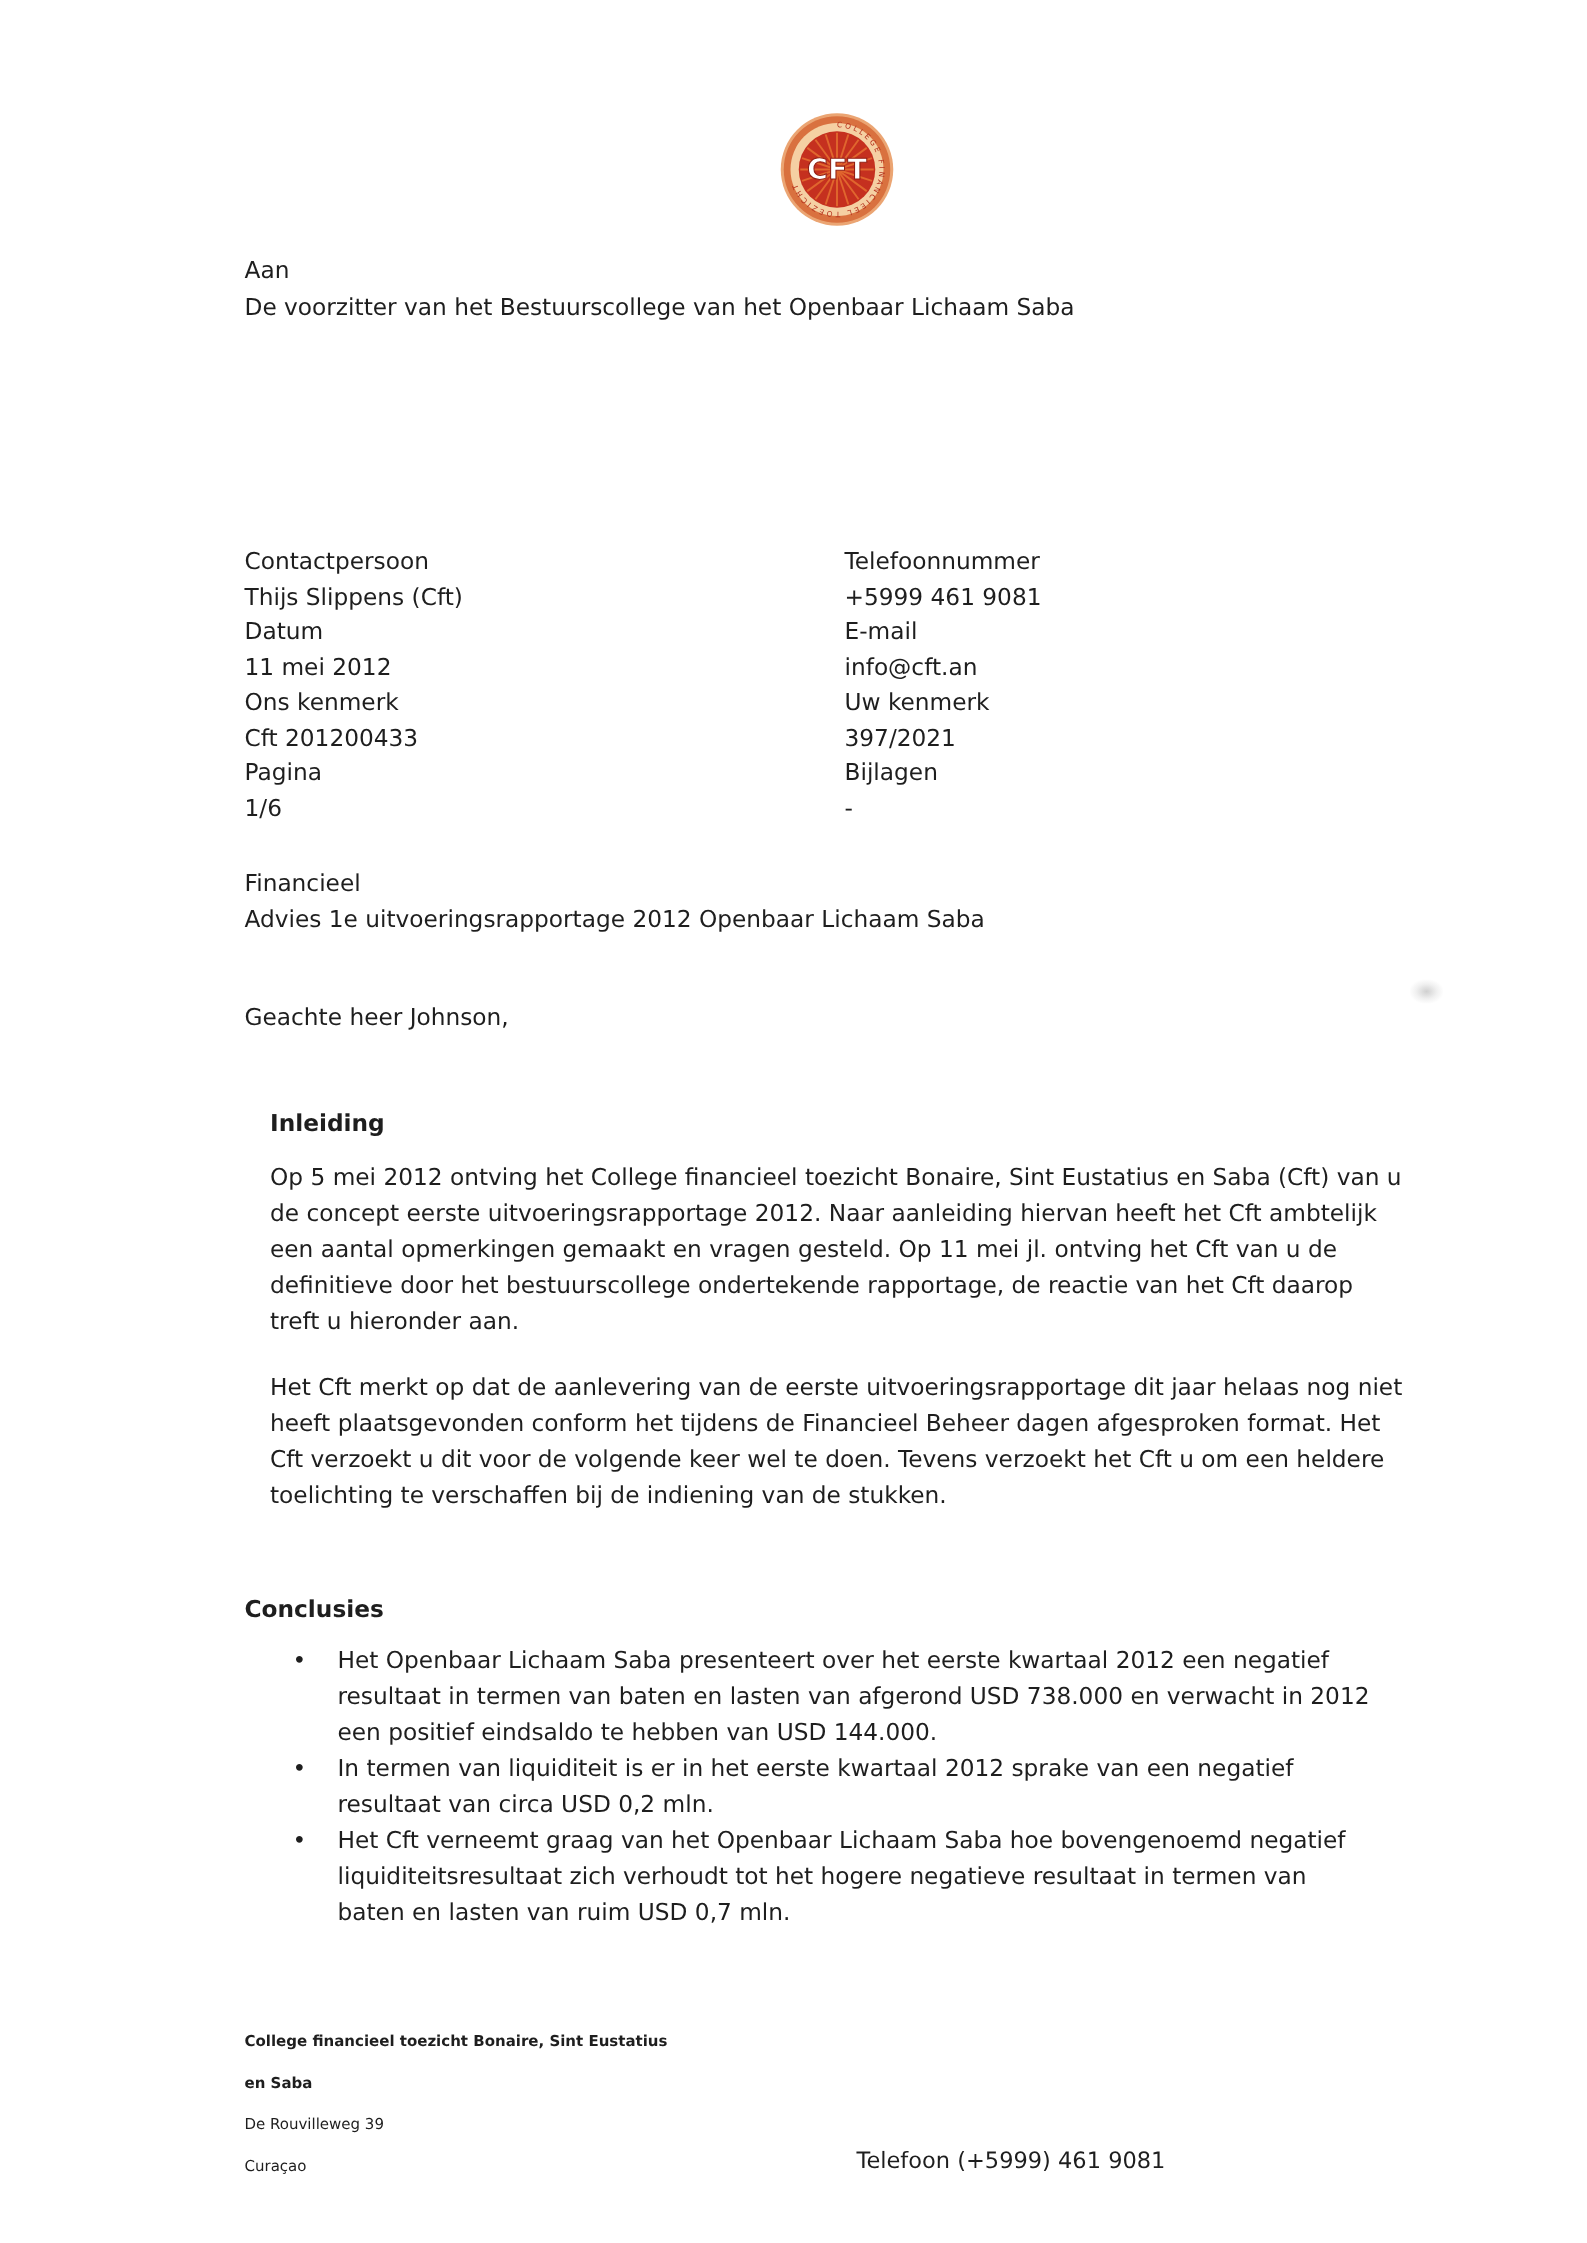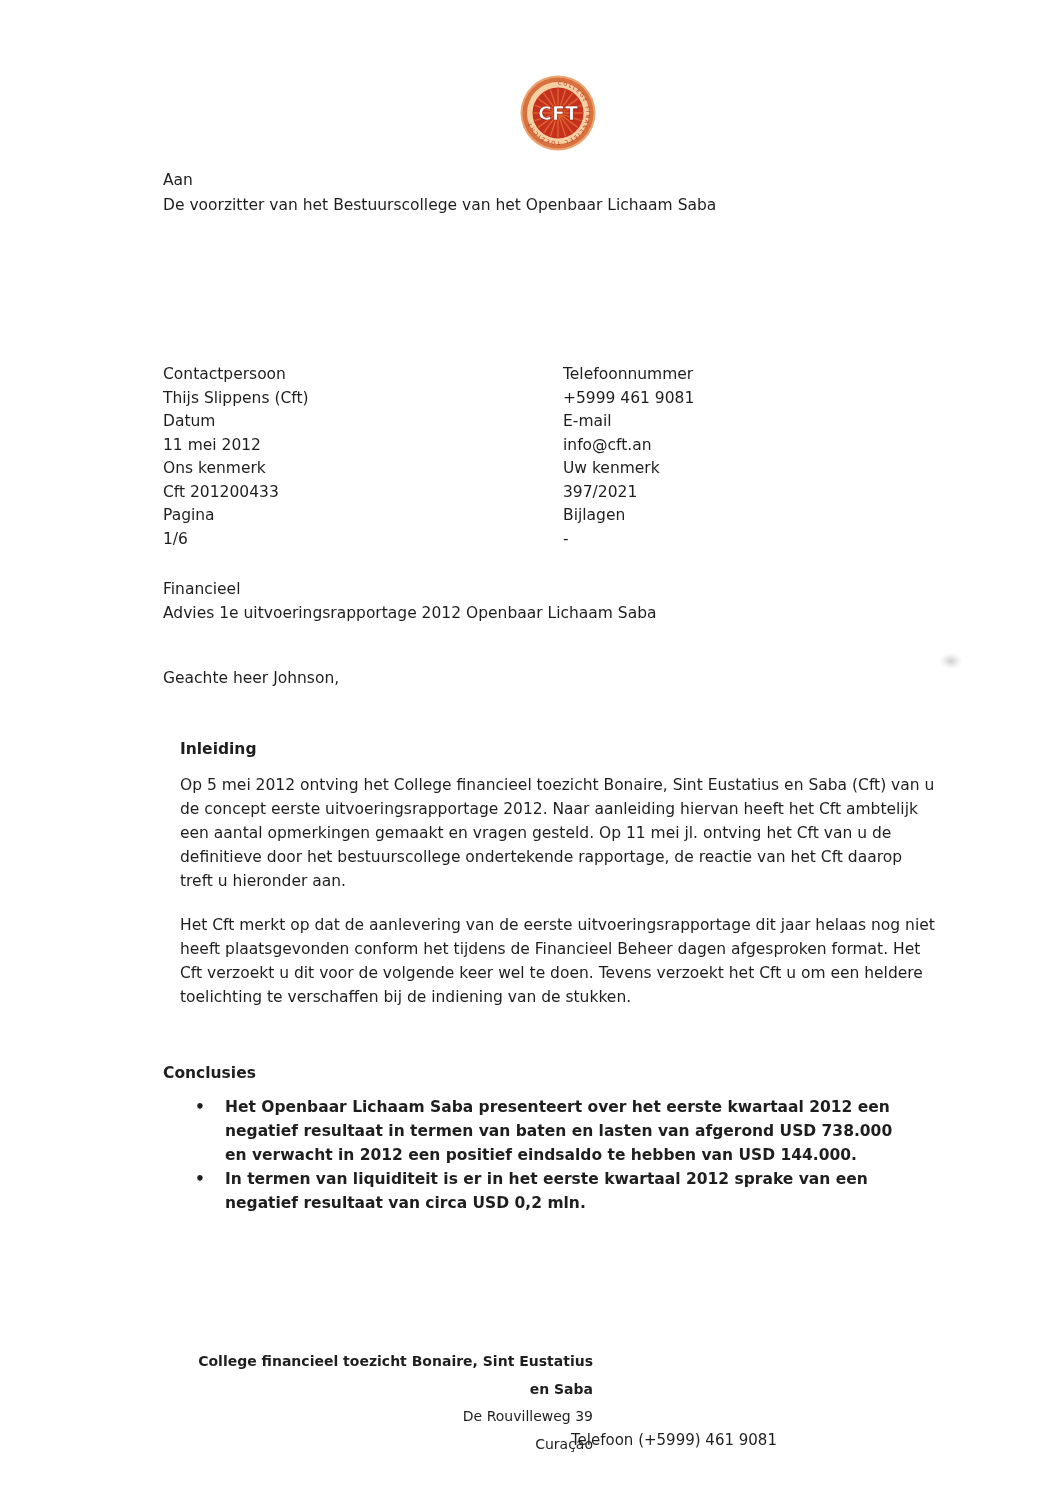--- a/index.html
+++ b/index.html
@@ -29,31 +29,31 @@
 
   
   .salutation { left: 163px; top: 669px; font-size: 15.5px; }
 
   
   .body-intro { left: 180px; top: 737px; width: 758px; font-size: 15.5px; }
   .body-concl { left: 163px; top: 1061px; width: 758px; font-size: 15.5px; }
   .sec-heading { font-weight: bold; margin: 0 0 10px 0; line-height: 24px; }
   .para { margin: 12px 0 20px 0; line-height: 24px; }
   ul.bullets { list-style: none; margin: 2px 0 0 0; padding: 0 0 0 62px; }
-  ul.bullets li { position: relative; line-height: 24px; margin: 0; width: 690px; font-weight: bold; }
+  ul.bullets li { position: relative; line-height: 24px; margin: 0; width: 690px; }
   ul.bullets li::before {
     content: "\2022";
     position: absolute;
     left: -30px;
     top: 0;
     font-size: 15.5px;
   }
 
   
-  .footer-left  { left: 163px; top: 1348px; width: 430px; font-size: 14px; line-height: 27.5px; text-align: right; }
+  .footer-left  { left: 163px; top: 1348px; width: 430px; font-size: 10px; line-height: 27.5px; }
   .footer-right { left: 571px; top: 1373px; font-size: 15px; line-height: 27px; white-space: pre-wrap; }
   .bold { font-weight: bold; }
 
   
   .smudge {
     left: 940px; top: 653px; width: 22px; height: 16px;
     background: radial-gradient(ellipse at center, rgba(120,120,120,0.35) 0%, rgba(160,160,160,0.15) 45%, rgba(255,255,255,0) 75%);
   }
 </style>
 </head>
@@ -135,20 +135,21 @@
     <div class="sec-heading">Inleiding</div>
     <p class="para">Op 5 mei 2012 ontving het College financieel toezicht Bonaire, Sint Eustatius en Saba (Cft) van u de concept eerste uitvoeringsrapportage 2012. Naar aanleiding hiervan heeft het Cft ambtelijk een aantal opmerkingen gemaakt en vragen gesteld. Op 11 mei jl. ontving het Cft van u de definitieve door het bestuurscollege ondertekende rapportage, de reactie van het Cft daarop treft u hieronder aan.</p>
     <p class="para">Het Cft merkt op dat de aanlevering van de eerste uitvoeringsrapportage dit jaar helaas nog niet heeft plaatsgevonden conform het tijdens de Financieel Beheer dagen afgesproken format. Het Cft verzoekt u dit voor de volgende keer wel te doen. Tevens verzoekt het Cft u om een heldere toelichting te verschaffen bij de indiening van de stukken.</p>
   </div>
 
   <div class="abs body-concl">
     <div class="sec-heading">Conclusies</div>
     <ul class="bullets">
       <li>Het Openbaar Lichaam Saba presenteert over het eerste kwartaal 2012 een negatief resultaat in termen van baten en lasten van afgerond USD 738.000 en verwacht in 2012 een positief eindsaldo te hebben van USD 144.000.</li>
       <li>In termen van liquiditeit is er in het eerste kwartaal 2012 sprake van een negatief resultaat van circa USD 0,2 mln.</li>
+      <li>Het Cft verneemt graag van het Openbaar Lichaam Saba hoe bovengenoemd negatief liquiditeitsresultaat zich verhoudt tot het hogere negatieve resultaat in termen van baten en lasten van ruim USD 0,7 mln.</li>
     </ul>
   </div>
 
   <div class="abs smudge"></div>
 
   <div class="abs footer-left">
     <div class="bold">College financieel toezicht Bonaire, Sint Eustatius</div>
     <div class="bold">en Saba</div>
     <div>De Rouvilleweg 39</div>
     <div>Curaçao</div>

